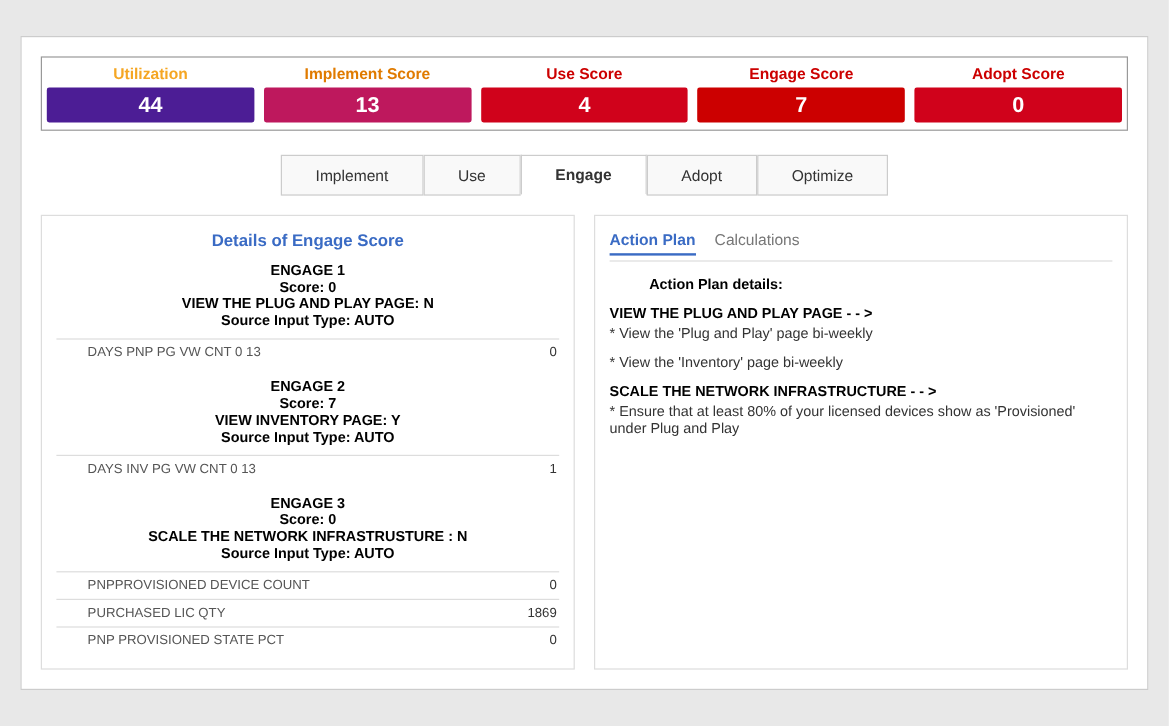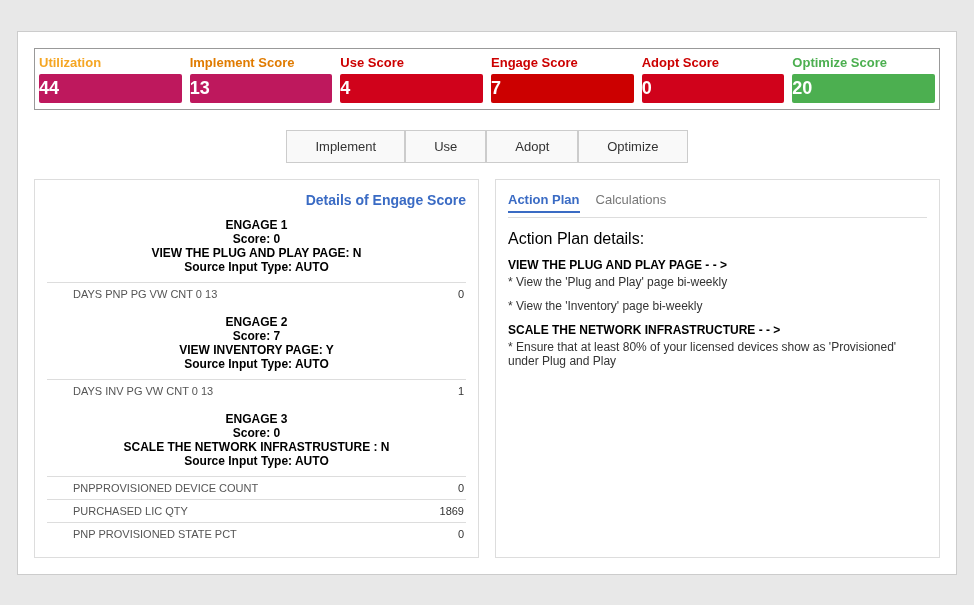--- a/index.html
+++ b/index.html
@@ -20,37 +20,37 @@
     }
     
     .score-header {
       display: flex;
       width: 100%;
       border: 1px solid #999;
       margin-bottom: 16px;
     }
     .score-cell {
       flex: 1;
-      text-align: left;
+      text-align: center;
       padding: 6px 4px;
     }
     .score-cell-label {
       font-size: 13px;
       font-weight: bold;
       color: #222;
       margin-bottom: 4px;
     }
     .score-cell-value {
       font-size: 18px;
       font-weight: bold;
       color: #fff;
       padding: 4px 0;
       border-radius: 2px;
     }
-    .bg-orange { background-color: #be185d; }
+    .bg-orange { background-color: #4c1d95; }
     .bg-darkorange { background-color: #be185d; }
     .bg-red { background-color: #d0021b; }
     .bg-darkred { background-color: #c00; }
     .bg-green { background-color: #4caf50; }
 
     
     .tabs-row {
       display: flex;
       justify-content: center;
       gap: 0;
@@ -78,21 +78,21 @@
     }
 
     
     .left-panel {
       flex: 1;
       border: 1px solid #ddd;
       padding: 12px;
       font-size: 12px;
     }
     .panel-title {
-      text-align: right;
+      text-align: center;
       color: #3a6bc4;
       font-weight: bold;
       font-size: 14px;
       margin-bottom: 10px;
     }
     .engage-block {
       text-align: center;
       margin-bottom: 8px;
     }
     .engage-block .engage-name {
@@ -141,23 +141,24 @@
       padding-bottom: 4px;
       color: #777;
     }
     .right-tab.active {
       color: #3a6bc4;
       border-bottom: 2px solid #3a6bc4;
       font-weight: bold;
     }
     .action-plan-content { font-size: 12px; }
     .ap-header {
-      font-weight: normal;
-      font-size: 16px;
+      font-weight: bold;
+      font-size: 12px;
       margin-bottom: 10px;
+      margin-left: 33px;
     }
     .ap-item { margin-bottom: 10px; }
     .ap-item-title {
       font-weight: bold;
       font-size: 12px;
       margin-bottom: 3px;
     }
     .ap-item-desc {
       font-size: 12px;
       color: #333;
@@ -182,29 +183,26 @@
       <div class="score-cell-value bg-red">4</div>
     </div>
     <div class="score-cell">
       <div class="score-cell-label" style="color:#c00;">Engage Score</div>
       <div class="score-cell-value bg-darkred">7</div>
     </div>
     <div class="score-cell">
       <div class="score-cell-label" style="color:#c00;">Adopt Score</div>
       <div class="score-cell-value bg-red">0</div>
     </div>
-    <div class="score-cell">
-      <div class="score-cell-label" style="color:#4caf50;">Optimize Score</div>
-      <div class="score-cell-value bg-green">20</div>
-    </div>
   </div>
 
   <div class="tabs-row">
     <button class="tab-btn">Implement</button>
     <button class="tab-btn">Use</button>
+    <button class="tab-btn active">Engage</button>
     <button class="tab-btn">Adopt</button>
     <button class="tab-btn">Optimize</button>
   </div>
 
   <div class="content-area">
 
     <div class="left-panel">
       <div class="panel-title">Details of Engage Score</div>
 
       <div class="engage-block">

